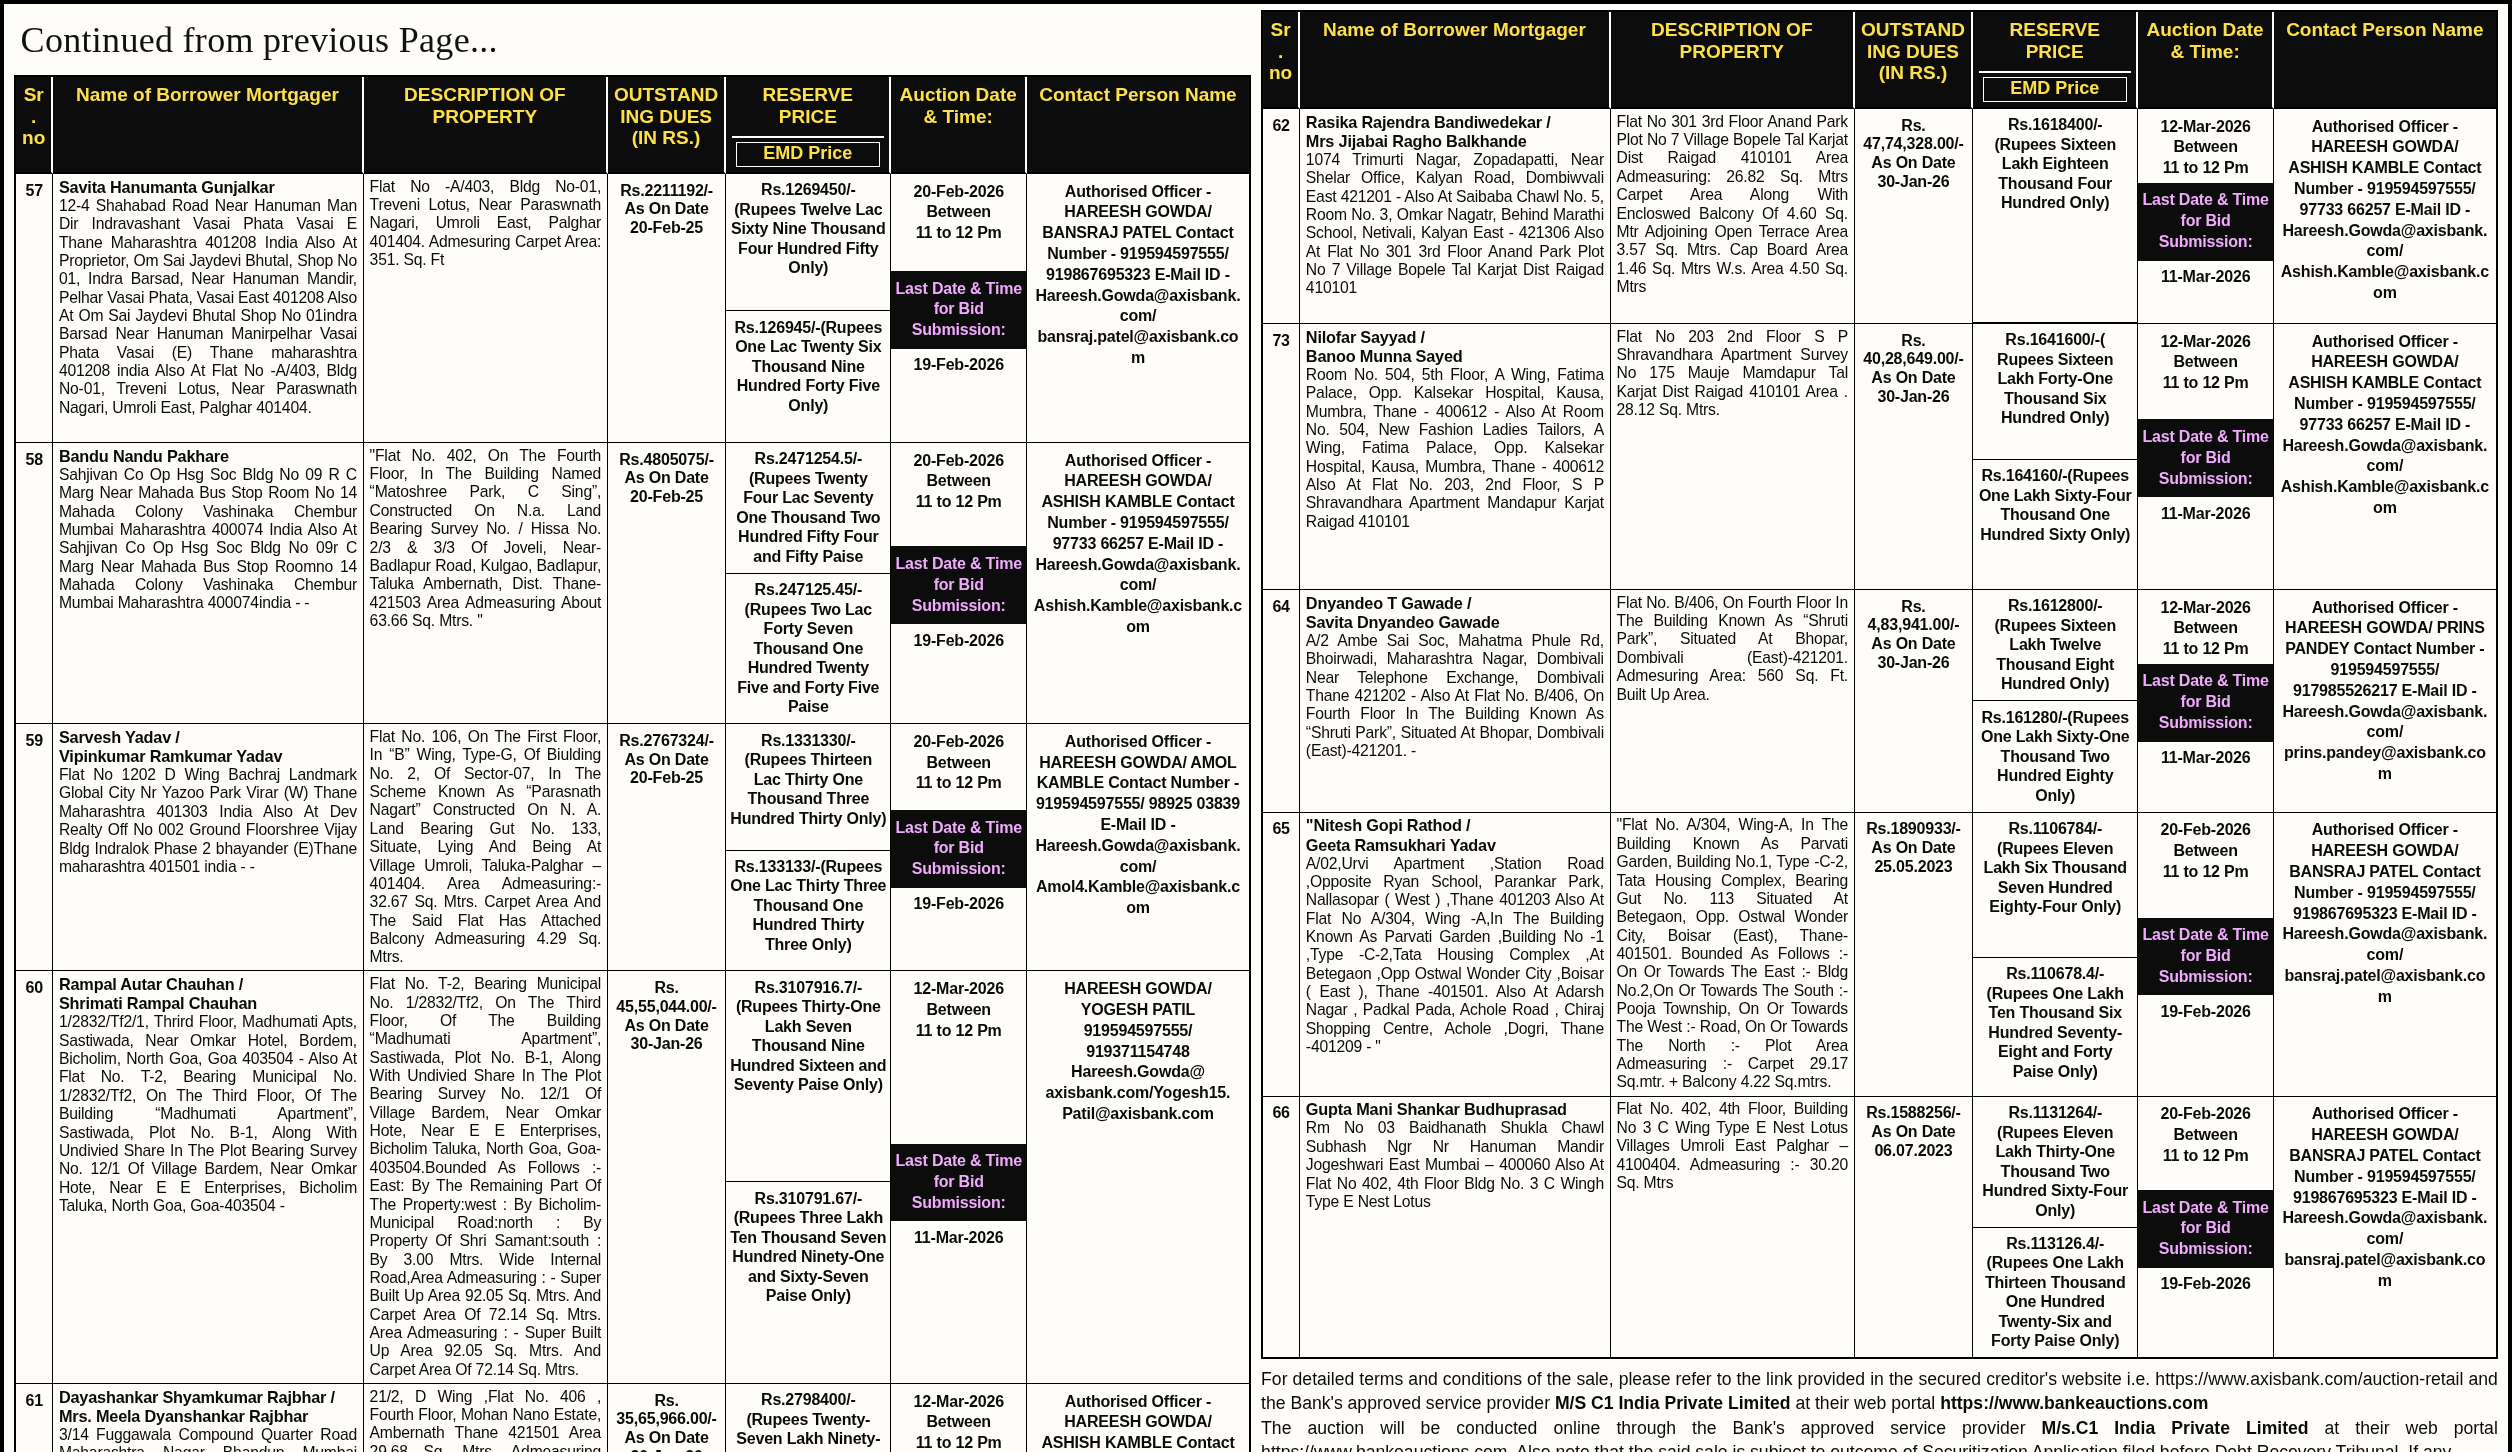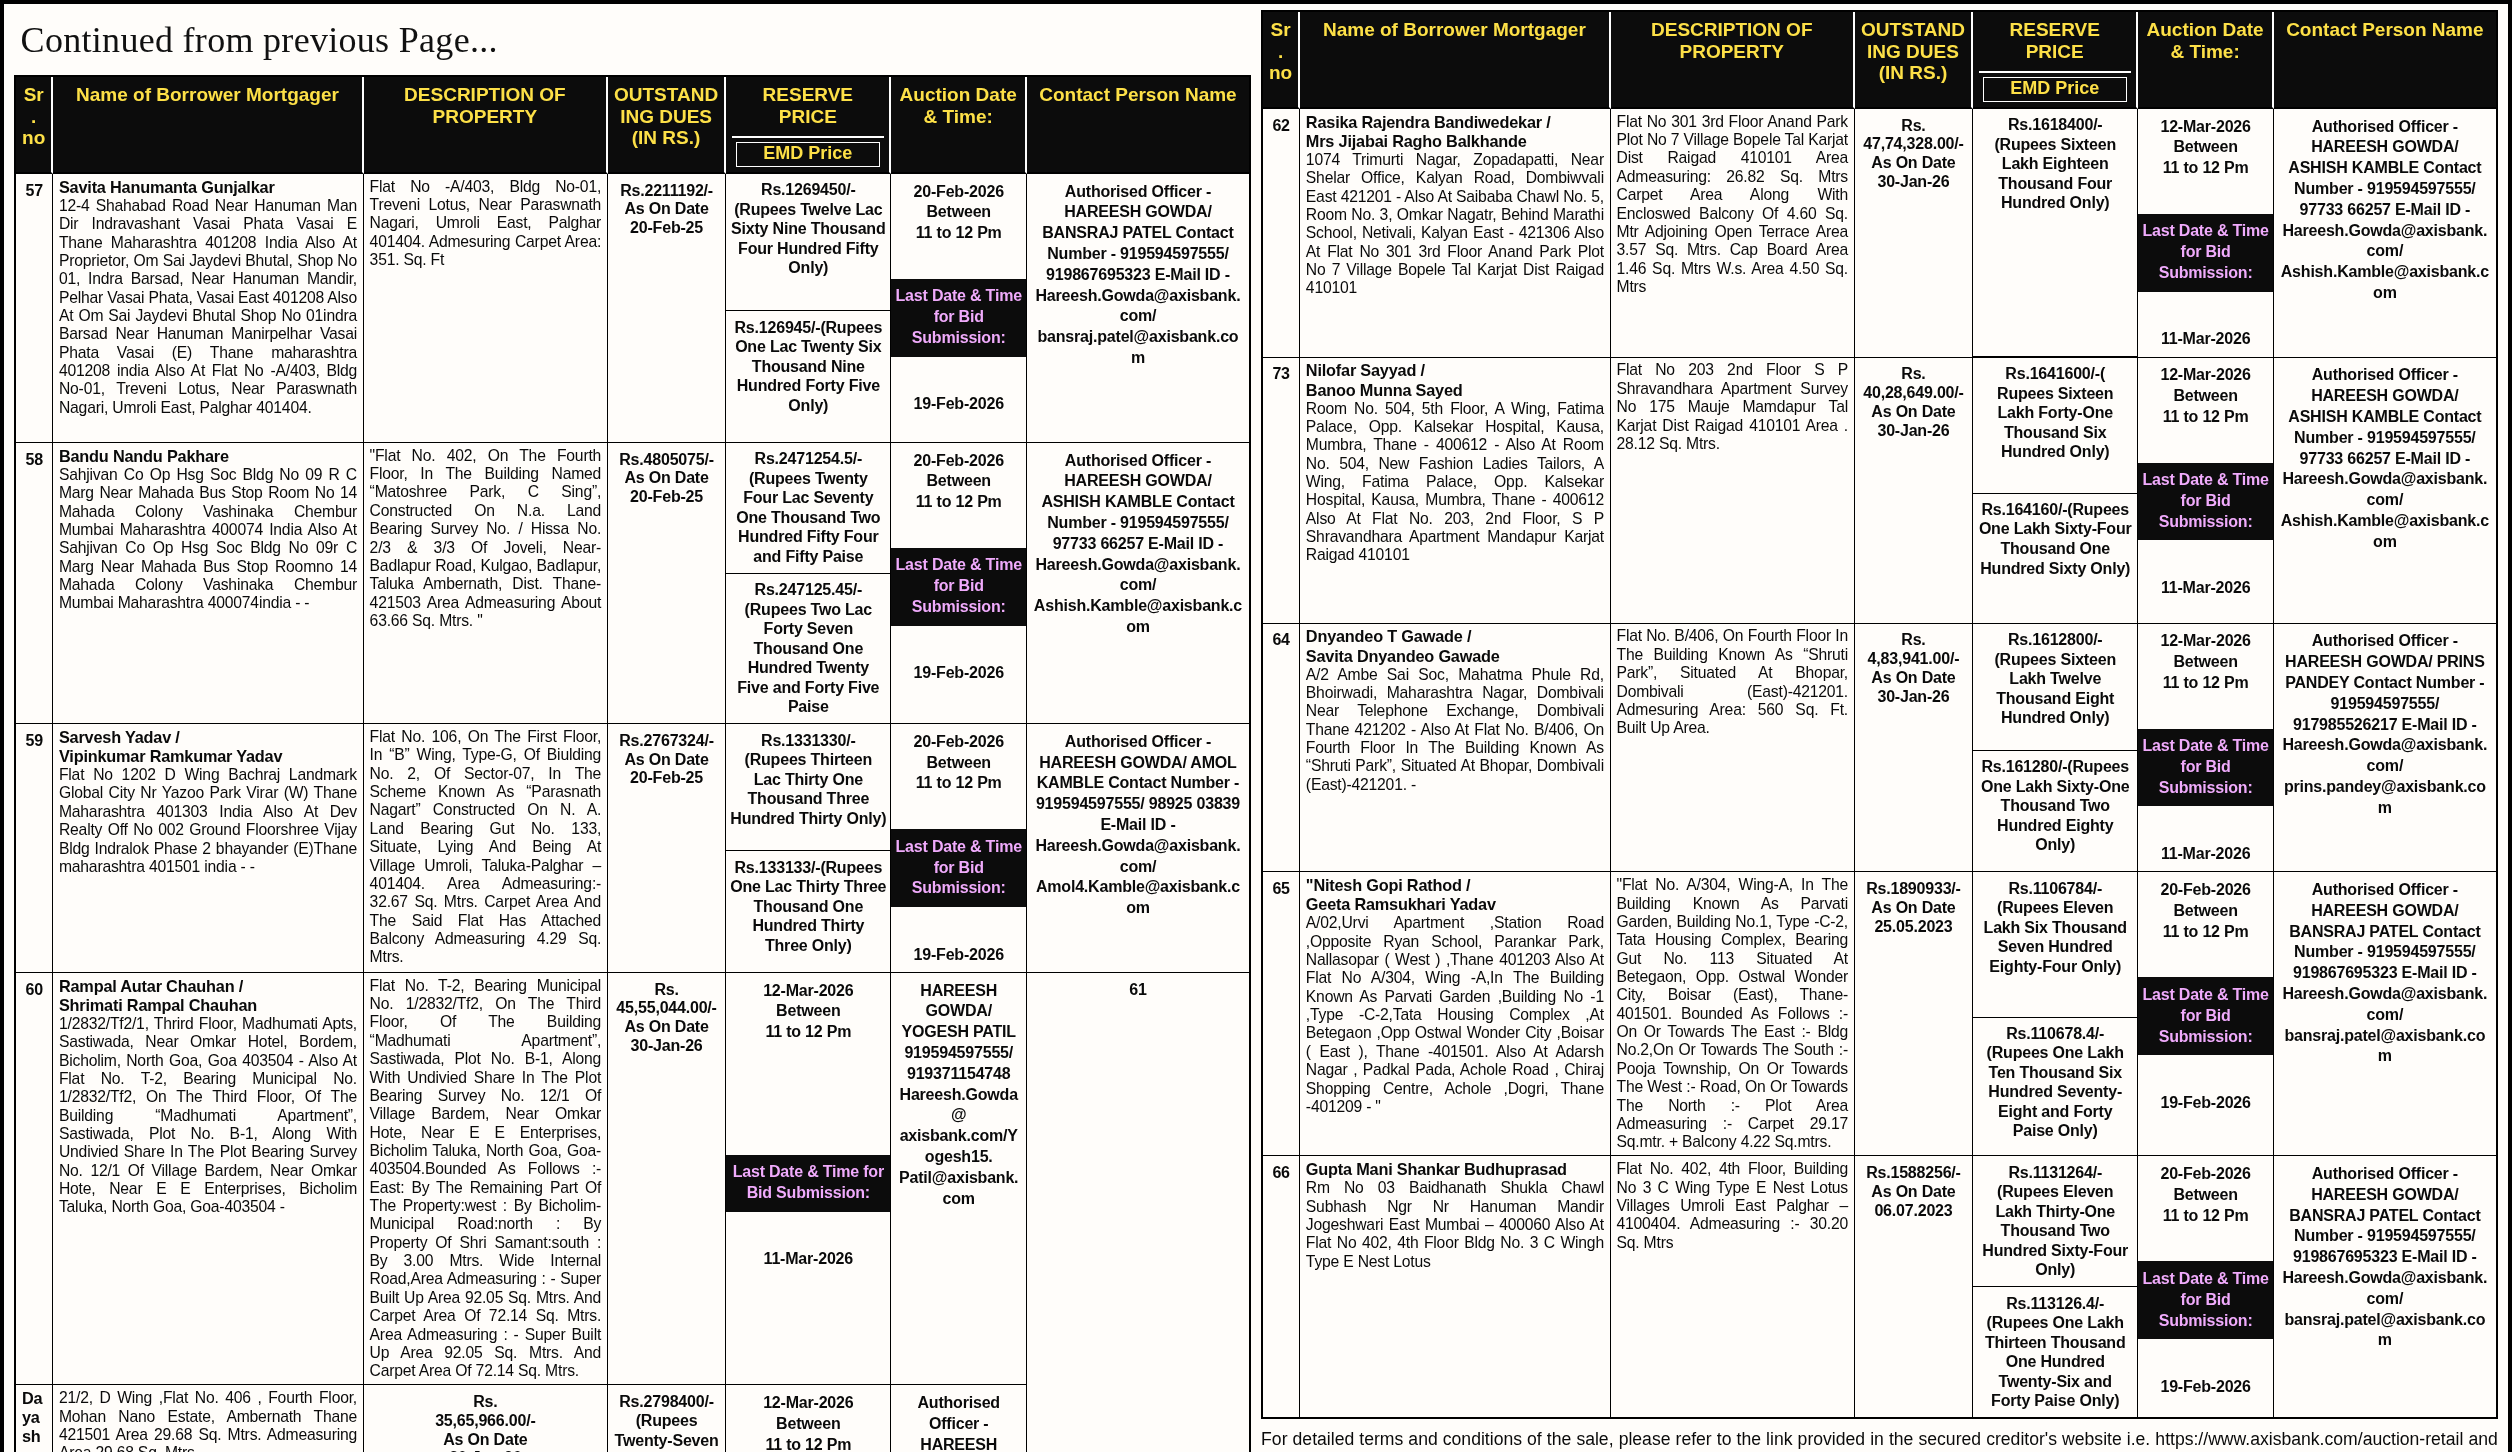--- a/index.html
+++ b/index.html
@@ -51,21 +51,21 @@
   }
   .price{padding:0;display:flex;flex-direction:column;}
   .price-top{
     flex:1.05;border-bottom:1.9px solid #000;padding:6.4px 3.8px;
     font-weight:700;text-align:center;font-size:16px;line-height:1.22;
   }
   .price-bottom{
     flex:1;padding:6.4px 3.8px;
     font-weight:700;text-align:center;font-size:16px;line-height:1.22;
   }
-  .auction{padding:0;display:flex;flex-direction:column;gap:31px;}
+  .auction{padding:0;display:flex;flex-direction:column;}
   .a-date{
     flex:1.1;padding:7.7px 2.6px 3.8px 2.6px;font-weight:700;text-align:center;
     white-space:pre-line;font-size:16px;line-height:1.3;
   }
   .bid-label{
     background:#0c0c0c;color:#f0abfc;font-weight:700;text-align:center;
     padding:7.7px 3.8px;font-size:16px;line-height:1.3;
   }
   .a-bot{flex:1;padding:7.7px 2.6px;font-weight:700;text-align:center;font-size:16px;}
   .contact{
@@ -177,20 +177,24 @@
         <div class="cell just">
           <div class="bname">Rampal Autar Chauhan /
 Shrimati Rampal Chauhan</div>
           <span>1/2832/Tf2/1, Thrird Floor, Madhumati Apts, Sastiwada, Near Omkar Hotel, Bordem, Bicholim, North Goa, Goa 403504  - Also At Flat No. T-2, Bearing Municipal No. 1/2832/Tf2, On The Third Floor, Of The Building “Madhumati Apartment”, Sastiwada, Plot No. B-1, Along With Undivied Share In The Plot Bearing Survey No. 12/1 Of Village Bardem, Near Omkar Hote, Near E E Enterprises, Bicholim Taluka, North Goa, Goa-403504 -</span>
         </div>
         <div class="cell just">Flat No. T-2, Bearing Municipal No. 1/2832/Tf2, On The Third Floor, Of The Building “Madhumati Apartment”, Sastiwada, Plot No. B-1, Along With Undivied Share In The Plot Bearing Survey No. 12/1 Of Village Bardem, Near Omkar Hote, Near E E Enterprises, Bicholim Taluka, North Goa, Goa-403504.Bounded As Follows :-East: By The Remaining Part Of The Property:west : By Bicholim-Municipal Road:north : By Property Of Shri Samant:south : By 3.00 Mtrs. Wide Internal Road,Area Admeasuring : - Super Built Up Area 92.05 Sq. Mtrs. And Carpet Area Of 72.14 Sq. Mtrs. Area Admeasuring : - Super Built Up Area 92.05 Sq. Mtrs. And Carpet Area Of 72.14 Sq. Mtrs.</div>
         <div class="cell out">Rs.
 45,55,044.00/-
 As On Date
 30-Jan-26</div>
+        <div class="cell price">
+          <div class="price-top">Rs.3107916.7/- (Rupees Thirty-One Lakh Seven Thousand Nine Hundred Sixteen and Seventy Paise Only)</div>
+          <div class="price-bottom">Rs.310791.67/- (Rupees Three Lakh Ten Thousand Seven Hundred Ninety-One and Sixty-Seven Paise Only)</div>
+        </div>
         <div class="cell auction">
           <div class="a-date">12-Mar-2026
 Between
 11 to 12 Pm</div>
           <div class="bid-label">Last Date &amp; Time for Bid Submission:</div>
           <div class="a-bot">11-Mar-2026</div>
         </div>
         <div class="cell contact">HAREESH GOWDA/ YOGESH PATIL 919594597555/ 919371154748 Hareesh.Gowda@ axisbank.com/Yogesh15. Patil@axisbank.com</div>
 
         <div class="cell out mh-e">61</div>

